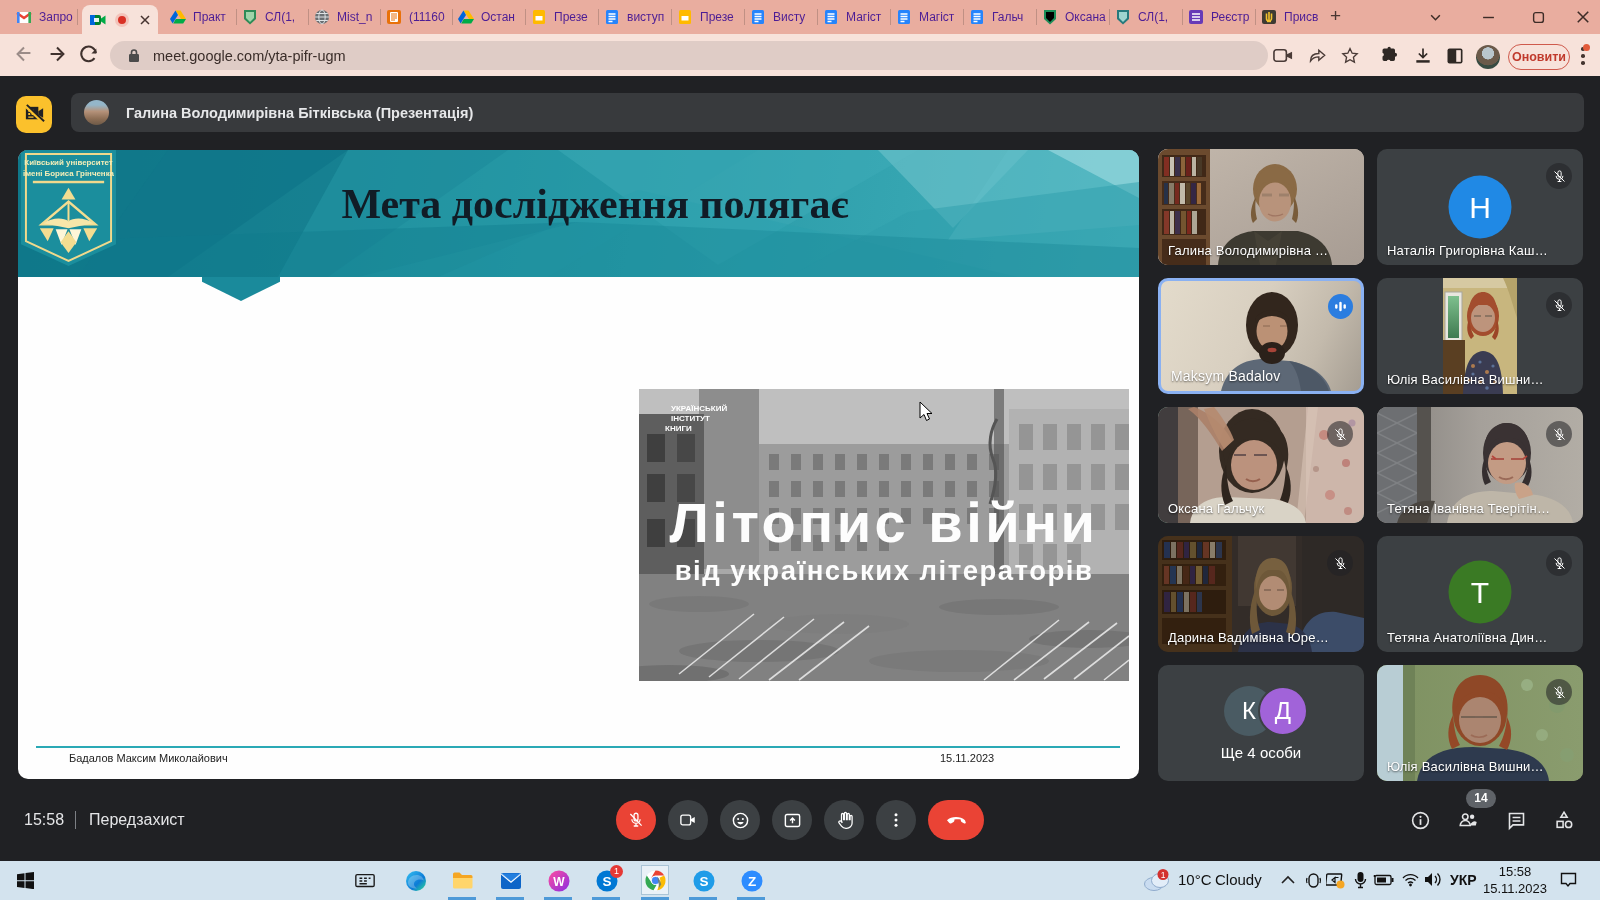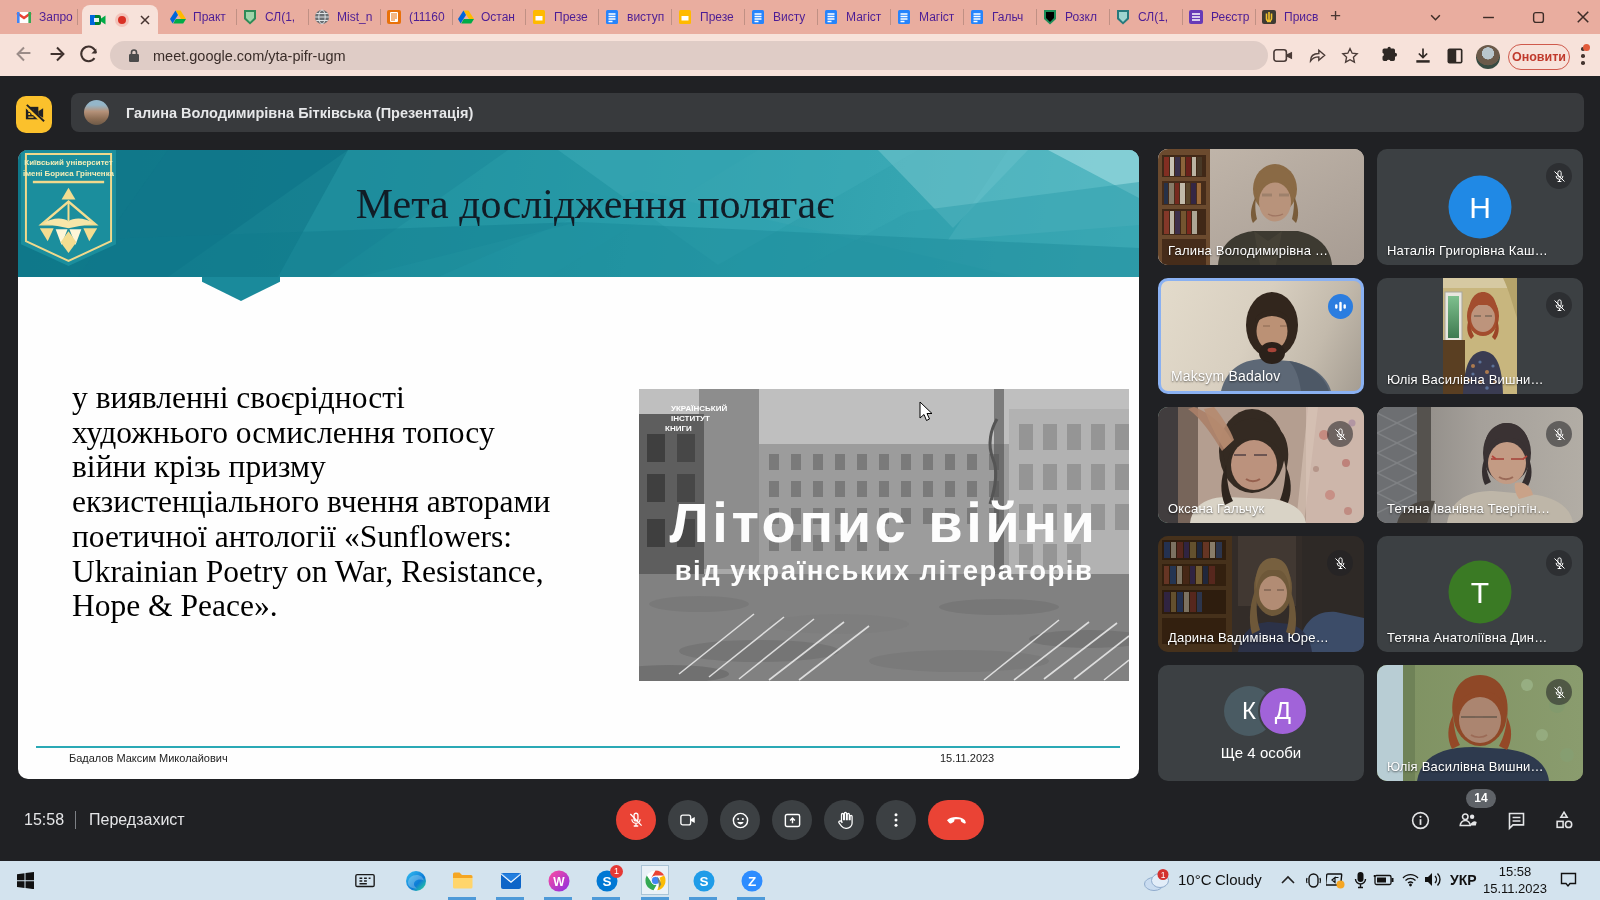--- a/index.html
+++ b/index.html
@@ -27,21 +27,21 @@
      background:linear-gradient(180deg,#94b6c9 0 20%,#b5927a 45%,#8d6e55 75%,#6e5a48 100%); }
   #namepill .nm { color:#e6e7e9; font-size:14.5px; font-weight:bold; margin-left:17px; letter-spacing:0; }
 
   
   #slide { left:18px; top:74px; width:1121px; height:629px; background:#fefefe; border-radius:10px; overflow:hidden; }
   #band { position:absolute; left:0; top:0; width:1121px; height:127px;
      background:linear-gradient(100deg,#15818f 0%,#1d8c99 30%,#2899a6 55%,#35a5b1 78%,#46b1bb 100%); }
   #bandnotch { position:absolute; left:184px; top:127px; width:78px; height:24px;
      background:#1a8a9b; clip-path:polygon(0 0,100% 0,100% 20%,50% 100%,0 20%); }
   #slidetitle { position:absolute; left:227px; top:30px; width:700px; text-align:center;
-     font-family:"Liberation Serif",serif; font-weight:normal; font-size:42px; color:#111c26; }
+     font-family:"Liberation Serif",serif; font-weight:bold; font-size:42px; color:#111c26; }
   #logo { position:absolute; left:2px; top:0px; width:97px; height:117px; }
   #slidetext { position:absolute; left:54px; top:231px; width:540px;
      font-family:"Liberation Serif",serif; font-size:31.5px; line-height:34.7px; color:#000; white-space:nowrap; }
   #footline { position:absolute; left:18px; top:596px; width:1084px; height:2px; background:#2aa9b5; }
   #footname { position:absolute; left:51px; top:602px; font-size:11px; color:#222; }
   #footdate { position:absolute; left:922px; top:602px; font-size:11px; color:#222; }
 
   
   #warimg { position:absolute; left:621px; top:239px; width:490px; height:292px; background:#8b5cf6; overflow:hidden; }
 
@@ -180,21 +180,21 @@
         <rect x="2" y="1" width="12" height="14" rx="1.5" fill="#2684fc"></rect>
         <path d="M4.5 5h7M4.5 7.5h7M4.5 10h7M4.5 12.5h4" stroke="#fff" stroke-width="1.4"></path>
       </svg>
       <span class="ttl" style="width:42px">Гальч</span>
     </div>
   <div class="tab" style="left:1042px">
       <svg class="fav" viewBox="0 0 16 16">
         <path d="M2 1 h12 v9 L8 15.5 2 10z" fill="#1e8e5a"></path>
         <path d="M4 3 h8 v6 L8 13 4 9z" fill="#aederc2"></path>
       </svg>
-      <span class="ttl" style="width:42px">Розкл</span>
+      <span class="ttl" style="width:42px">Оксана</span>
     </div>
   <div class="tab" style="left:1115px">
       <svg class="fav" viewBox="0 0 16 16">
         <path d="M2 1 h12 v9 L8 15.5 2 10z" fill="#27797c"></path>
         <path d="M4 3 h8 v6 L8 13 4 9z" fill="#9fd4cf"></path>
       </svg>
       <span class="ttl" style="width:42px">СЛ(1,</span>
     </div>
   <div class="tab" style="left:1188px">
       <svg class="fav" viewBox="0 0 16 16">
@@ -355,21 +355,20 @@
       <polygon points="49,38 56,50 42,50" fill="#f3dd91"></polygon>
       <path d="M49 52 L22 75 H76 Z" fill="none" stroke="#f3dd91" stroke-width="2.5"></path>
       <path d="M24 74 C32 68 44 68 49 72 C54 68 66 68 74 74 L49 79 Z" fill="#f7e6a9"></path>
       <path d="M49 52 V72" stroke="#f3dd91" stroke-width="2"></path>
       <polygon points="20,79 34,79 28,92" fill="#f3dd91"></polygon>
       <polygon points="78,79 64,79 70,92" fill="#f3dd91"></polygon>
       <polygon points="36,80 48,80 42,96" fill="#fdf6d8"></polygon>
       <polygon points="62,80 50,80 56,96" fill="#fdf6d8"></polygon>
       <polygon points="49,82 57,93 49,104 41,93" fill="#f3dd91"></polygon>
     </svg>
-    <div id="slidetext">у виявленні своєрідності<br>художнього осмислення топосу<br>війни крізь призму<br>екзистенціального вчення авторами<br>поетичної антології «Sunflowers:<br>Ukrainian Poetry on War, Resistance,<br>Hope &amp; Peace».</div>
     <div id="warimg">
       <svg width="490" height="292" viewBox="0 0 490 292">
         <rect width="490" height="292" fill="#a8a8a8"></rect>
         <rect y="0" width="490" height="70" fill="#bfbfbf"></rect>
         <rect x="60" y="0" width="60" height="180" fill="#8d8d8d"></rect>
         <rect x="0" y="25" width="65" height="175" fill="#5e5e5e"></rect>
         <g opacity=".8">
             <rect x="8" y="45" width="18" height="28" fill="#383838"></rect>
             <rect x="8" y="85" width="18" height="28" fill="#383838"></rect>
             <rect x="8" y="130" width="18" height="28" fill="#383838"></rect>

